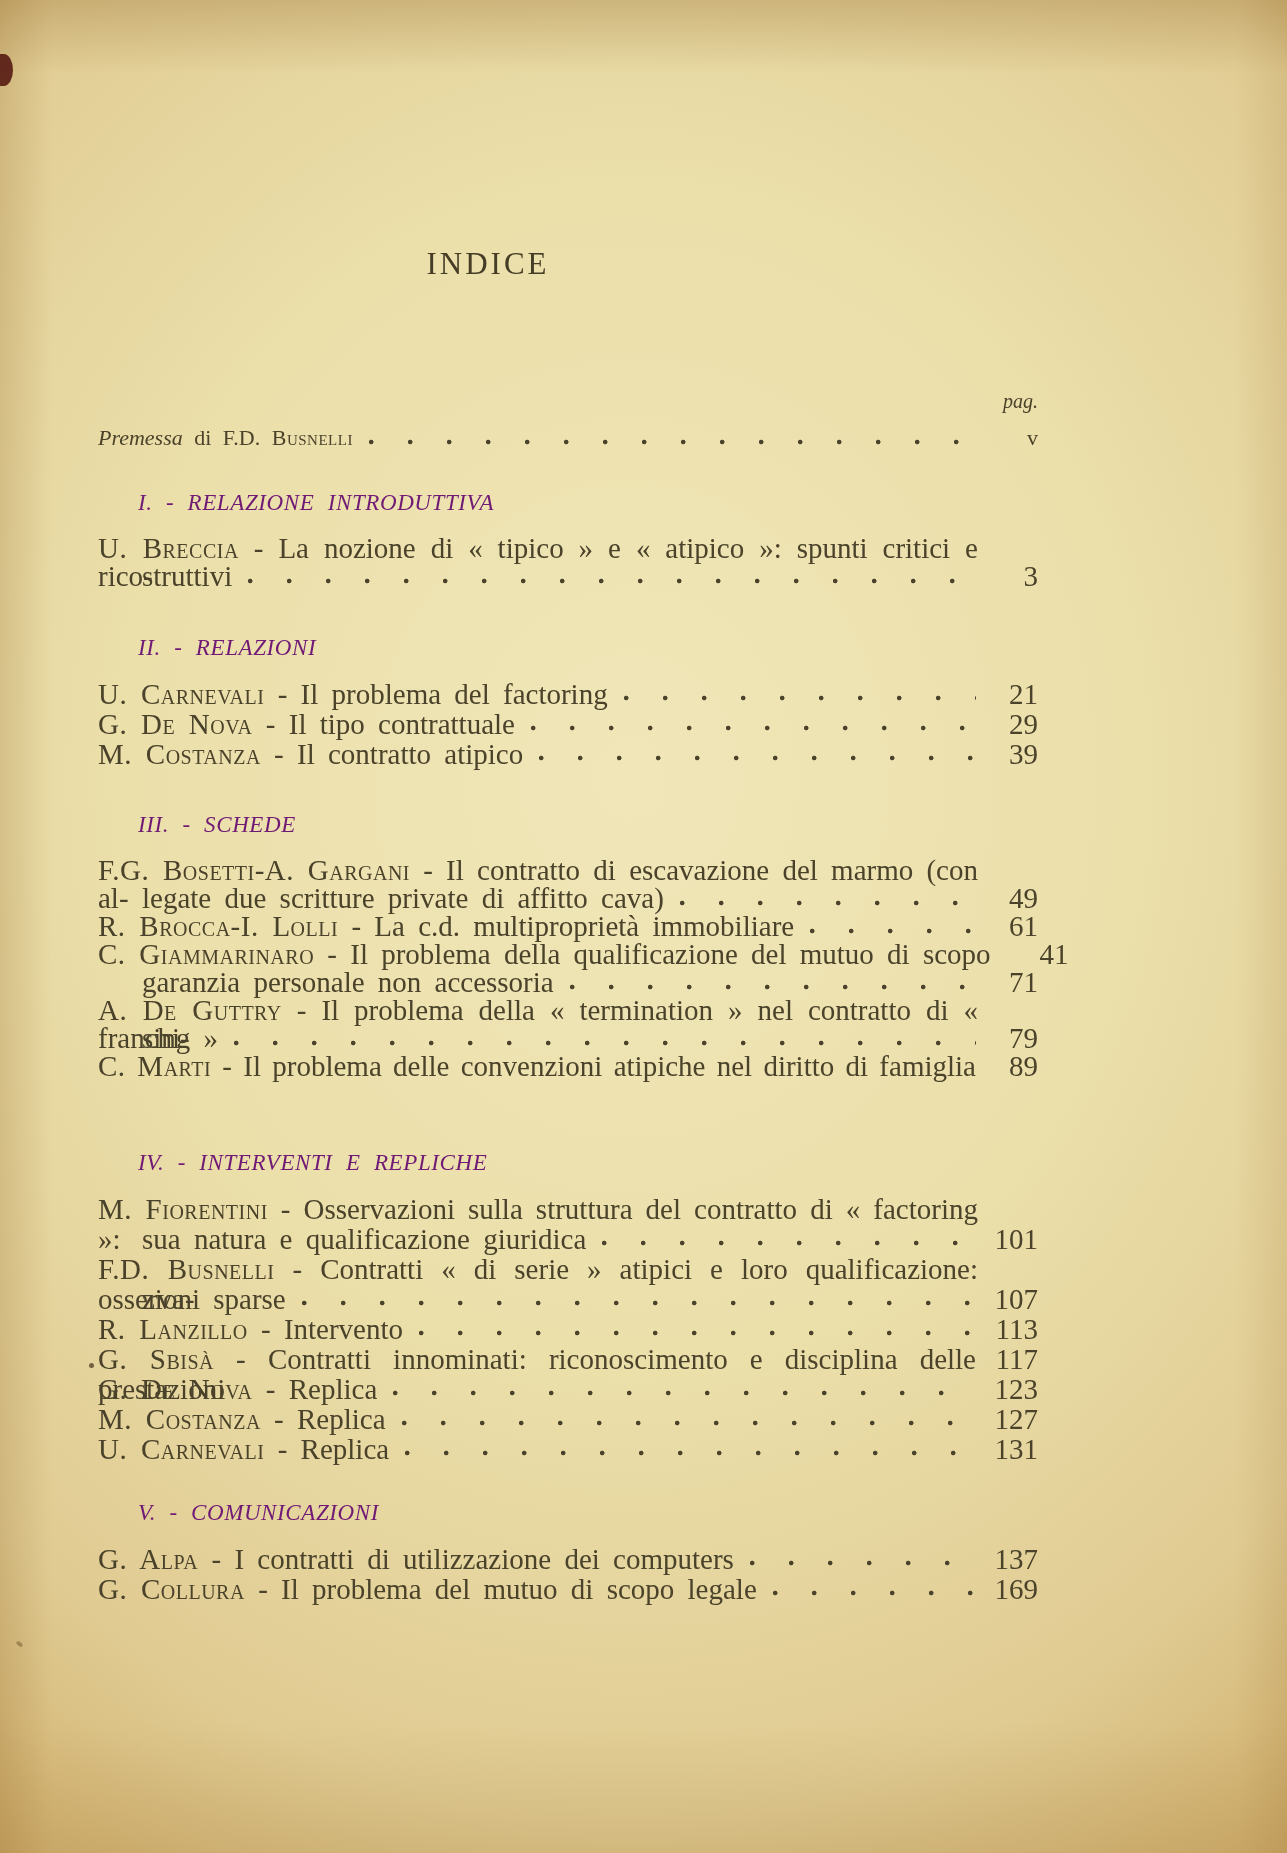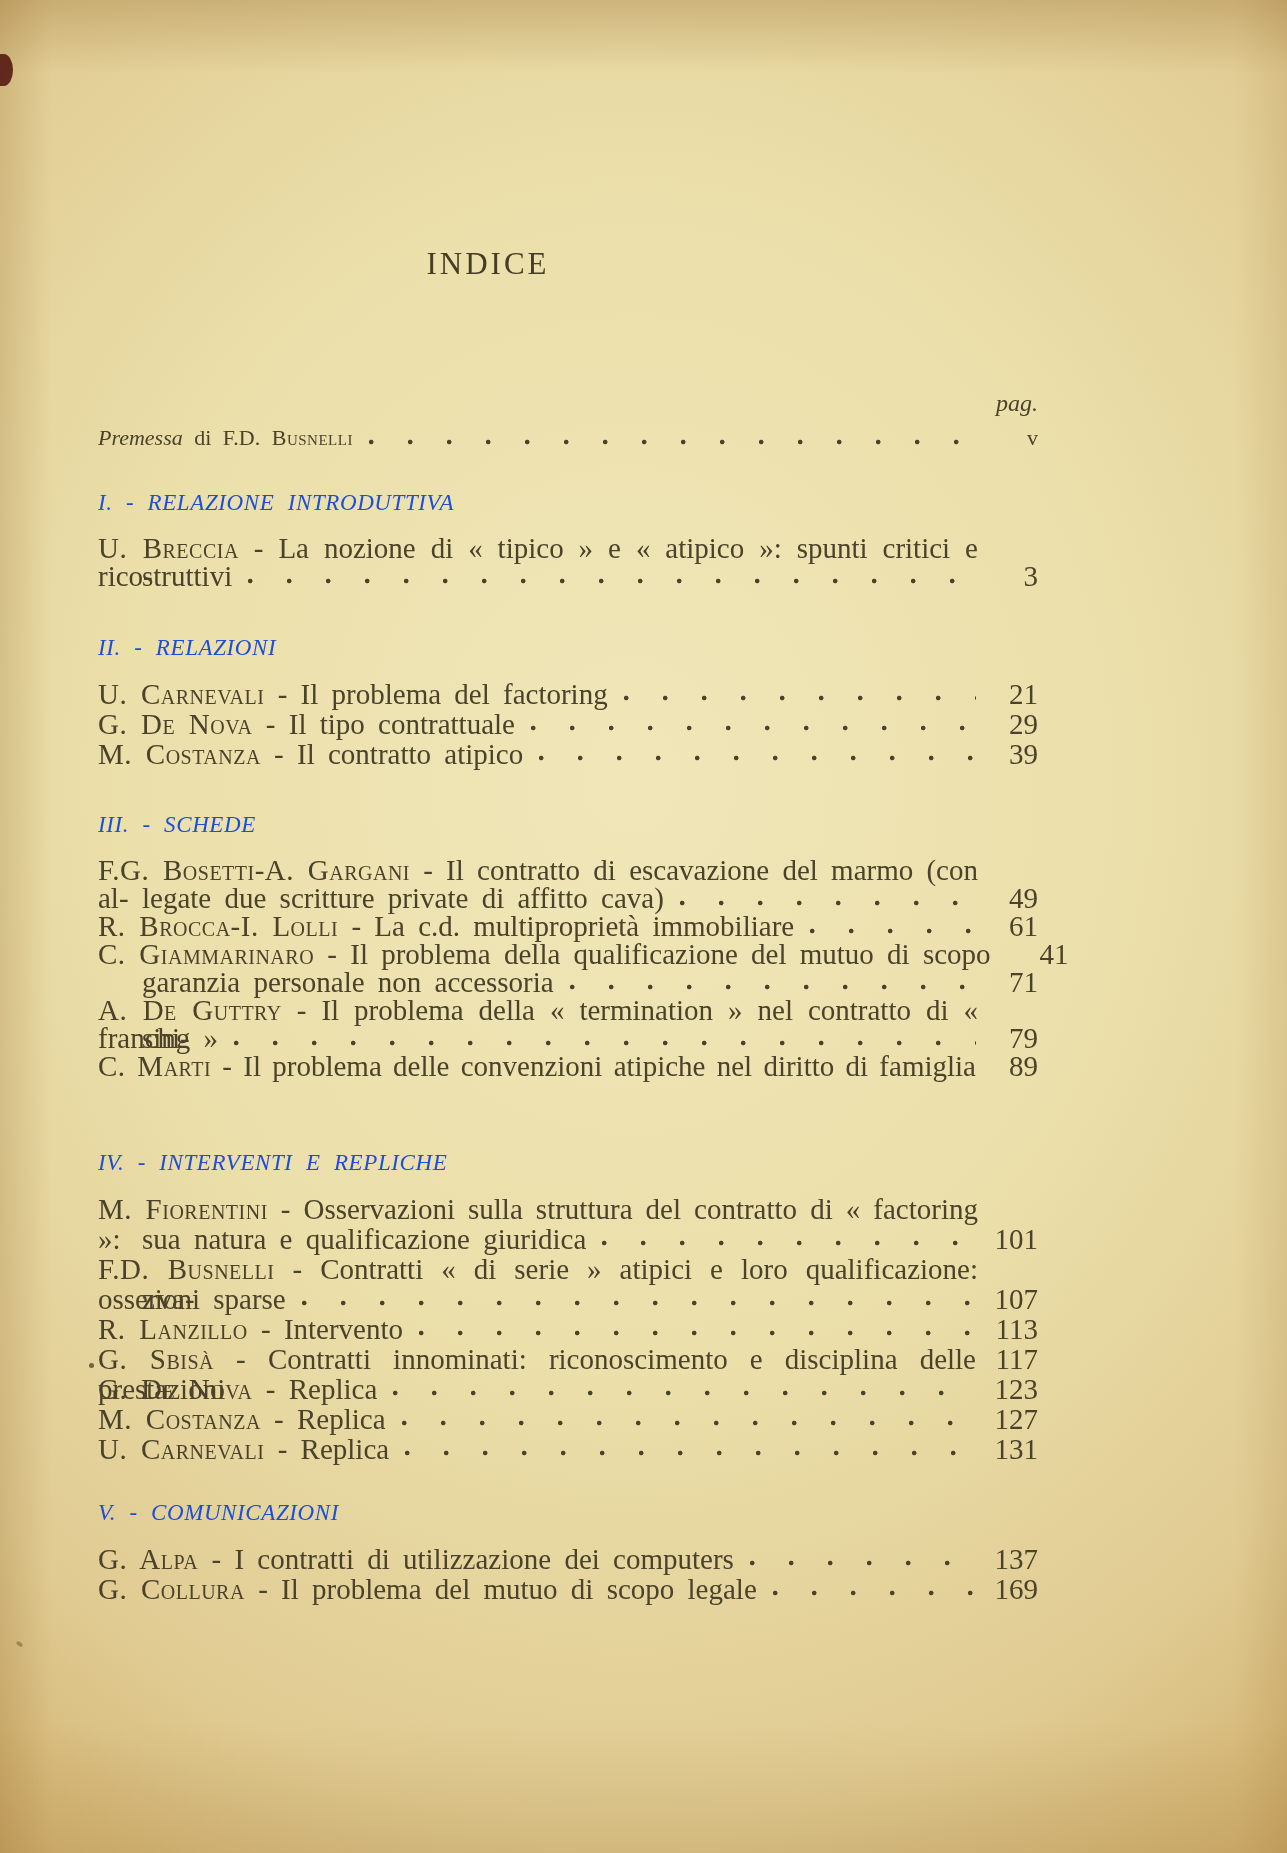--- a/index.html
+++ b/index.html
@@ -17,27 +17,27 @@
       linear-gradient(90deg, rgba(146,103,41,0.22) 0%, rgba(146,103,41,0) 4%),
       linear-gradient(270deg, rgba(146,103,41,0.14) 0%, rgba(146,103,41,0) 4%),
       radial-gradient(ellipse 100% 80% at 49% 42%, #f0e6b8 0%, #ebdfaa 40%, #e0cb92 70%, #cdaa66 92%, #c19851 100%);
   }
   .title{
     position:absolute;top:246px;left:98px;width:780px;text-align:center;
     font-size:31px;letter-spacing:3px;color:#453d25;
   }
   .paglabel{
     position:absolute;top:390px;left:98px;width:940px;text-align:right;
-    font-style:italic;font-size:24px;
+    font-style:italic;font-size:20px;
   }
   .premessa{position:absolute;top:423px;left:98px;width:940px;}
   .section{position:absolute;left:98px;width:940px;}
   .heading{
     font-style:italic;font-size:23px;letter-spacing:0.6px;word-spacing:7px;
-    height:28px;color:#1d4ed8;
+    height:28px;color:#701a75;margin-left:40px;
   }
   .entries{margin-top:16px;}
   .line{display:flex;align-items:flex-start;font-size:29px;}
   .rows28 .line{height:28px;line-height:28px;}
   .rows30 .line{height:30px;line-height:30px;}
   .premessa.line{height:30px;line-height:30px;font-size:22px;display:flex;}
   .line .txt{white-space:pre;word-spacing:6px;}
   .sc{font-variant:small-caps;letter-spacing:0.5px;}
   .line.justify{display:block;width:880px;text-align:justify;text-align-last:justify;}
   .line.justify .txt{white-space:normal;word-spacing:4px;}

